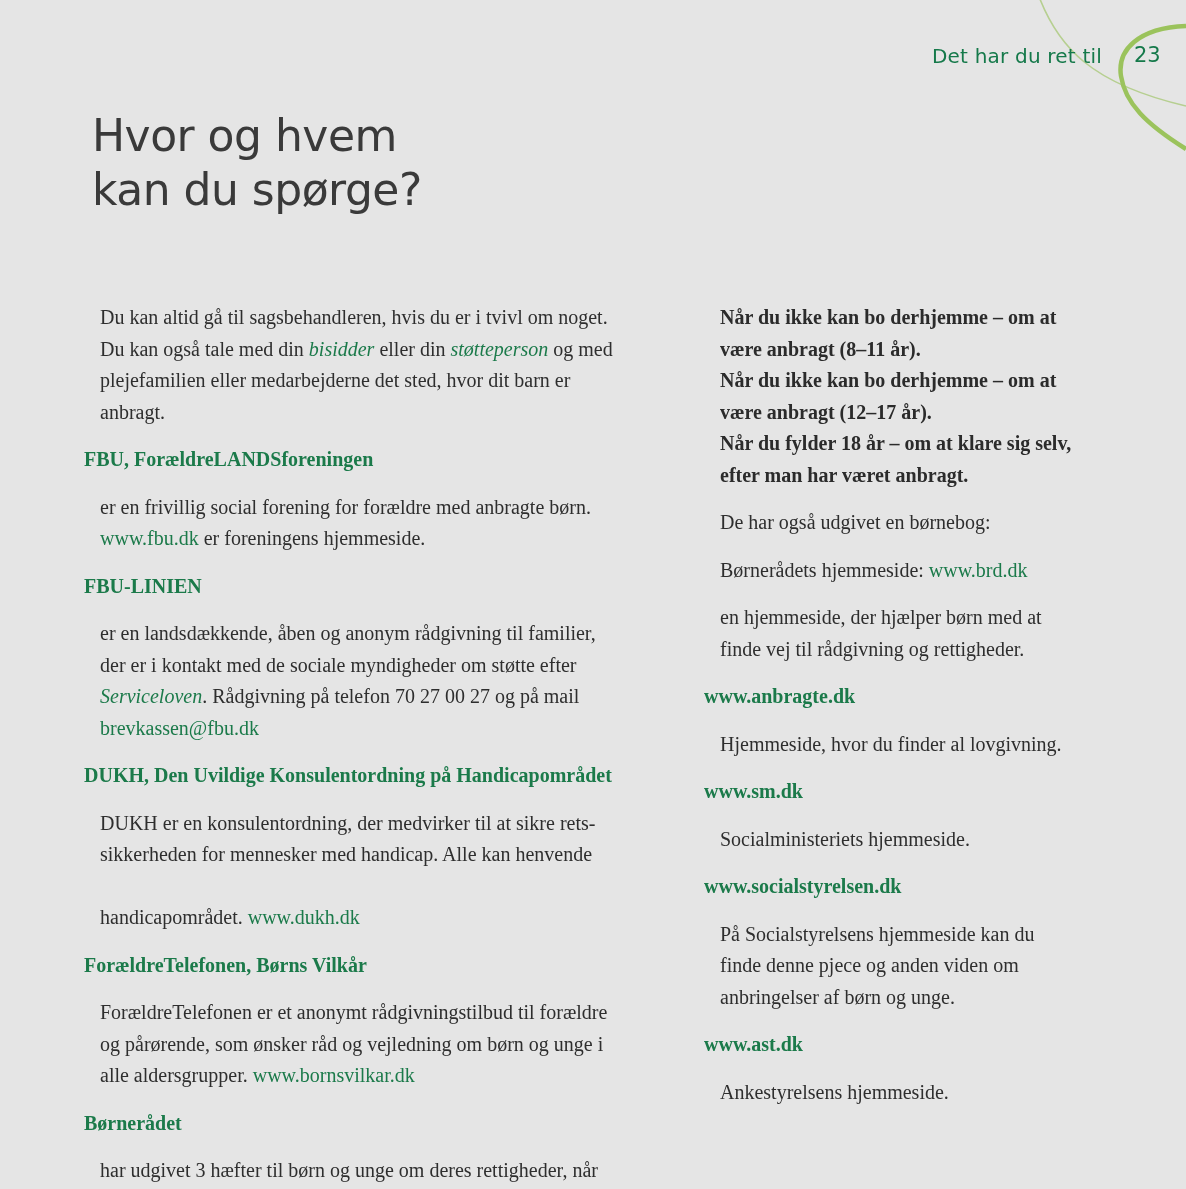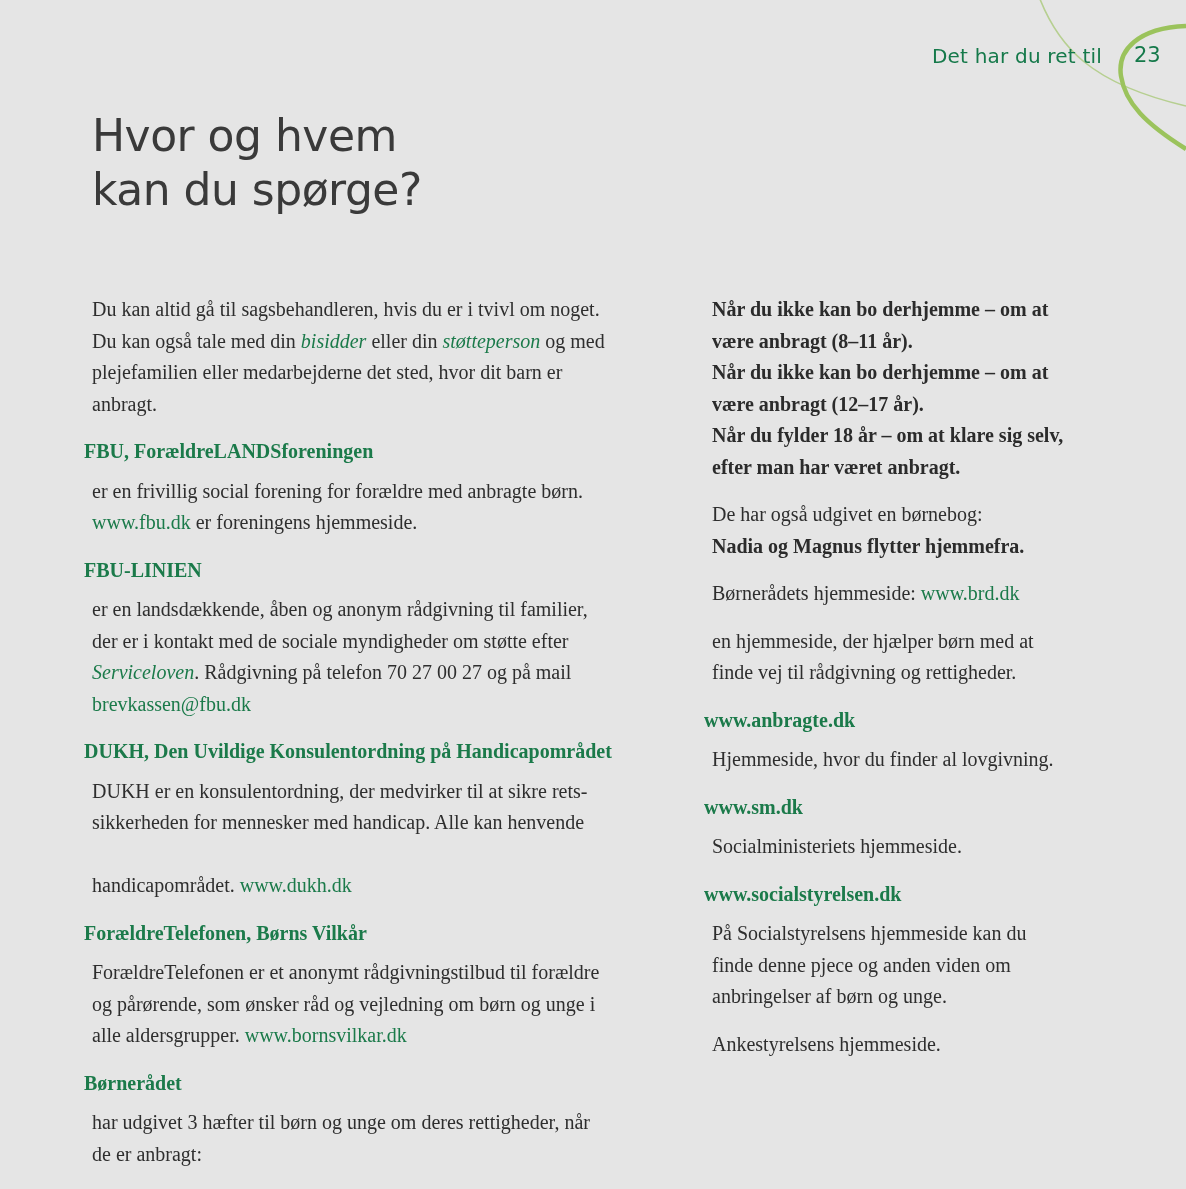--- a/index.html
+++ b/index.html
@@ -38,21 +38,21 @@
   
   .col{position:absolute;top:286px;font-size:20px;line-height:31.5px;}
   .col-left{left:84px;width:600px;}
   .col-right{left:704px;width:410px;}
 
   .section{margin:0 0 16px 0;}
   .section-heading{
     color:#1b7a4a;font-weight:bold;margin:0;
     font-size:20px;line-height:31.5px;
   }
-  .section-body{margin:8px;}
+  .section-body{margin:16px;}
 
   .em{color:#1b7a4a;font-style:italic;}
   .link{color:#1b7a4a;cursor:pointer;}
   .b{font-weight:bold;color:#2b2b2b;}
 </style>
 </head>
 <body>
 
 <div class="page">
 
@@ -90,38 +90,39 @@
       <h3 class="section-heading">Børnerådet</h3>
       <p class="section-body"><span>har udgivet 3 hæfter til børn og unge om deres rettigheder, når</span><br><span>de er anbragt:</span></p>
     </div>
   </div>
 
   <div class="col col-right">
     <div class="section">
       <p class="section-body"><span class="b">Når du ikke kan bo derhjemme – om at</span><br><span class="b">være anbragt (8–11 år).</span><br><span class="b">Når du ikke kan bo derhjemme – om at</span><br><span class="b">være anbragt (12–17 år).</span><br><span class="b">Når du fylder 18 år – om at klare sig selv,</span><br><span class="b">efter man har været anbragt.</span></p>
     </div>
     <div class="section">
-      <p class="section-body"><span>De har også udgivet en børnebog:</span><br><span class="b">Nadia og Magnus flytter hjemmefra.</span></p>
+      <p class="section-body"><span>De har også udgivet en børnebog:</span><br></p>
     </div>
     <div class="section">
       <p class="section-body"><span>Børnerådets hjemmeside: </span><span class="link">www.brd.dk</span></p>
     </div>
     <div class="section">
       <p class="section-body"><span>en hjemmeside, der hjælper børn med at</span><br><span>finde vej til rådgivning og rettigheder.</span></p>
     </div>
     <div class="section">
       <h3 class="section-heading">www.anbragte.dk</h3>
       <p class="section-body"><span>Hjemmeside, hvor du finder al lovgivning.</span></p>
     </div>
     <div class="section">
       <h3 class="section-heading">www.sm.dk</h3>
       <p class="section-body"><span>Socialministeriets hjemmeside.</span></p>
     </div>
     <div class="section">
       <h3 class="section-heading">www.socialstyrelsen.dk</h3>
       <p class="section-body"><span>På Socialstyrelsens hjemmeside kan du</span><br><span>finde denne pjece og anden viden om</span><br><span>anbringelser af børn og unge.</span></p>
     </div>
     <div class="section">
+      <h3 class="section-heading">www.ast.dk</h3>
       <p class="section-body"><span>Ankestyrelsens hjemmeside.</span></p>
     </div>
   </div>
 
 </div>
 
 </body></html>

